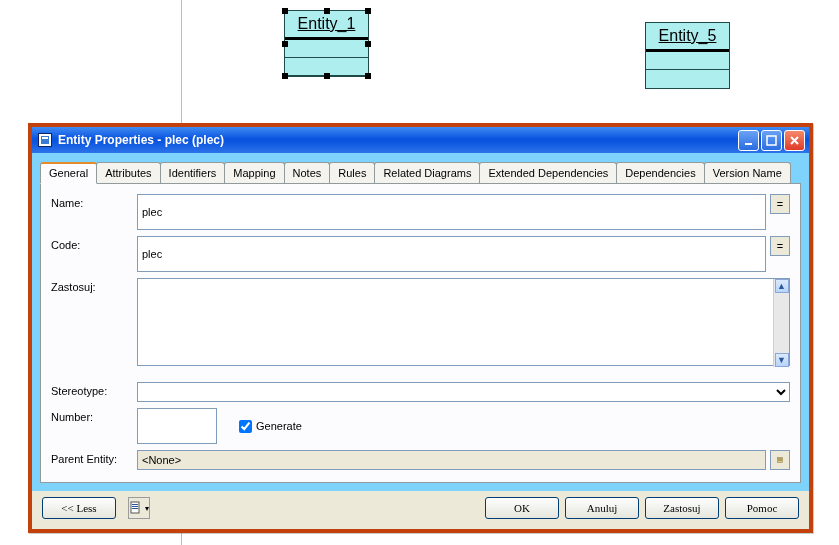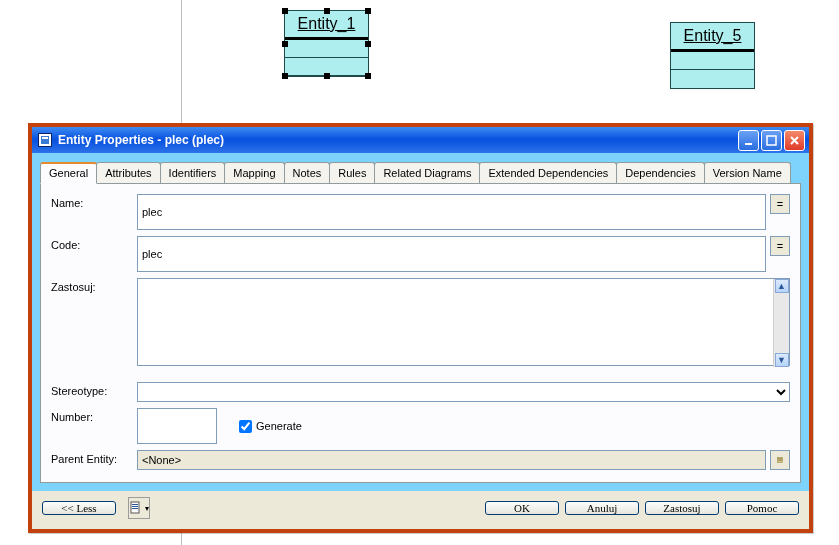--- a/index.html
+++ b/index.html
@@ -181,21 +181,21 @@
   .dlg-footer {
     display:flex;
     align-items:center;
     padding: 6px 10px 10px 10px;
     background: #ece9d8;
     gap: 6px;
   }
   .dlg-footer .spacer { flex:1; }
   .btn {
     min-width: 74px;
-    height: 14px;
+    height: 22px;
     border: 1px solid #003c74;
     border-radius: 3px;
     background: linear-gradient(#fdfdfd, #e6e6de);
     font-family: Tahoma; font-size:11px;
     padding: 0 12px;
     display:inline-flex; align-items:center; justify-content:center;
   }
   .iconbtn {
     width: 22px; height: 22px;
     border: 1px solid #9c9c9c;
@@ -226,21 +226,21 @@
     <span class="handle" style="left:-3px; top:-3px"></span>
     <span class="handle" style="right:-3px; top:-3px"></span>
     <span class="handle" style="left:-3px; bottom:-3px"></span>
     <span class="handle" style="right:-3px; bottom:-3px"></span>
     <span class="handle" style="left:calc(50% - 3px); top:-3px"></span>
     <span class="handle" style="left:calc(50% - 3px); bottom:-3px"></span>
     <span class="handle" style="left:-3px; top:calc(50% - 3px)"></span>
     <span class="handle" style="right:-3px; top:calc(50% - 3px)"></span>
   </div>
 
-  <div class="entity" style="left:670px; top:22px; width:85px;">
+  <div class="entity" style="left:645px; top:22px; width:85px;">
     <div class="title">Entity_5</div>
     <div class="body"></div>
     <div class="body"></div>
   </div>
 
   <div class="entity" style="left:502px; top:110px; width:85px;margin-top:44px;">
     <div class="title">Entity_6</div>
   </div>
 </div>
 

